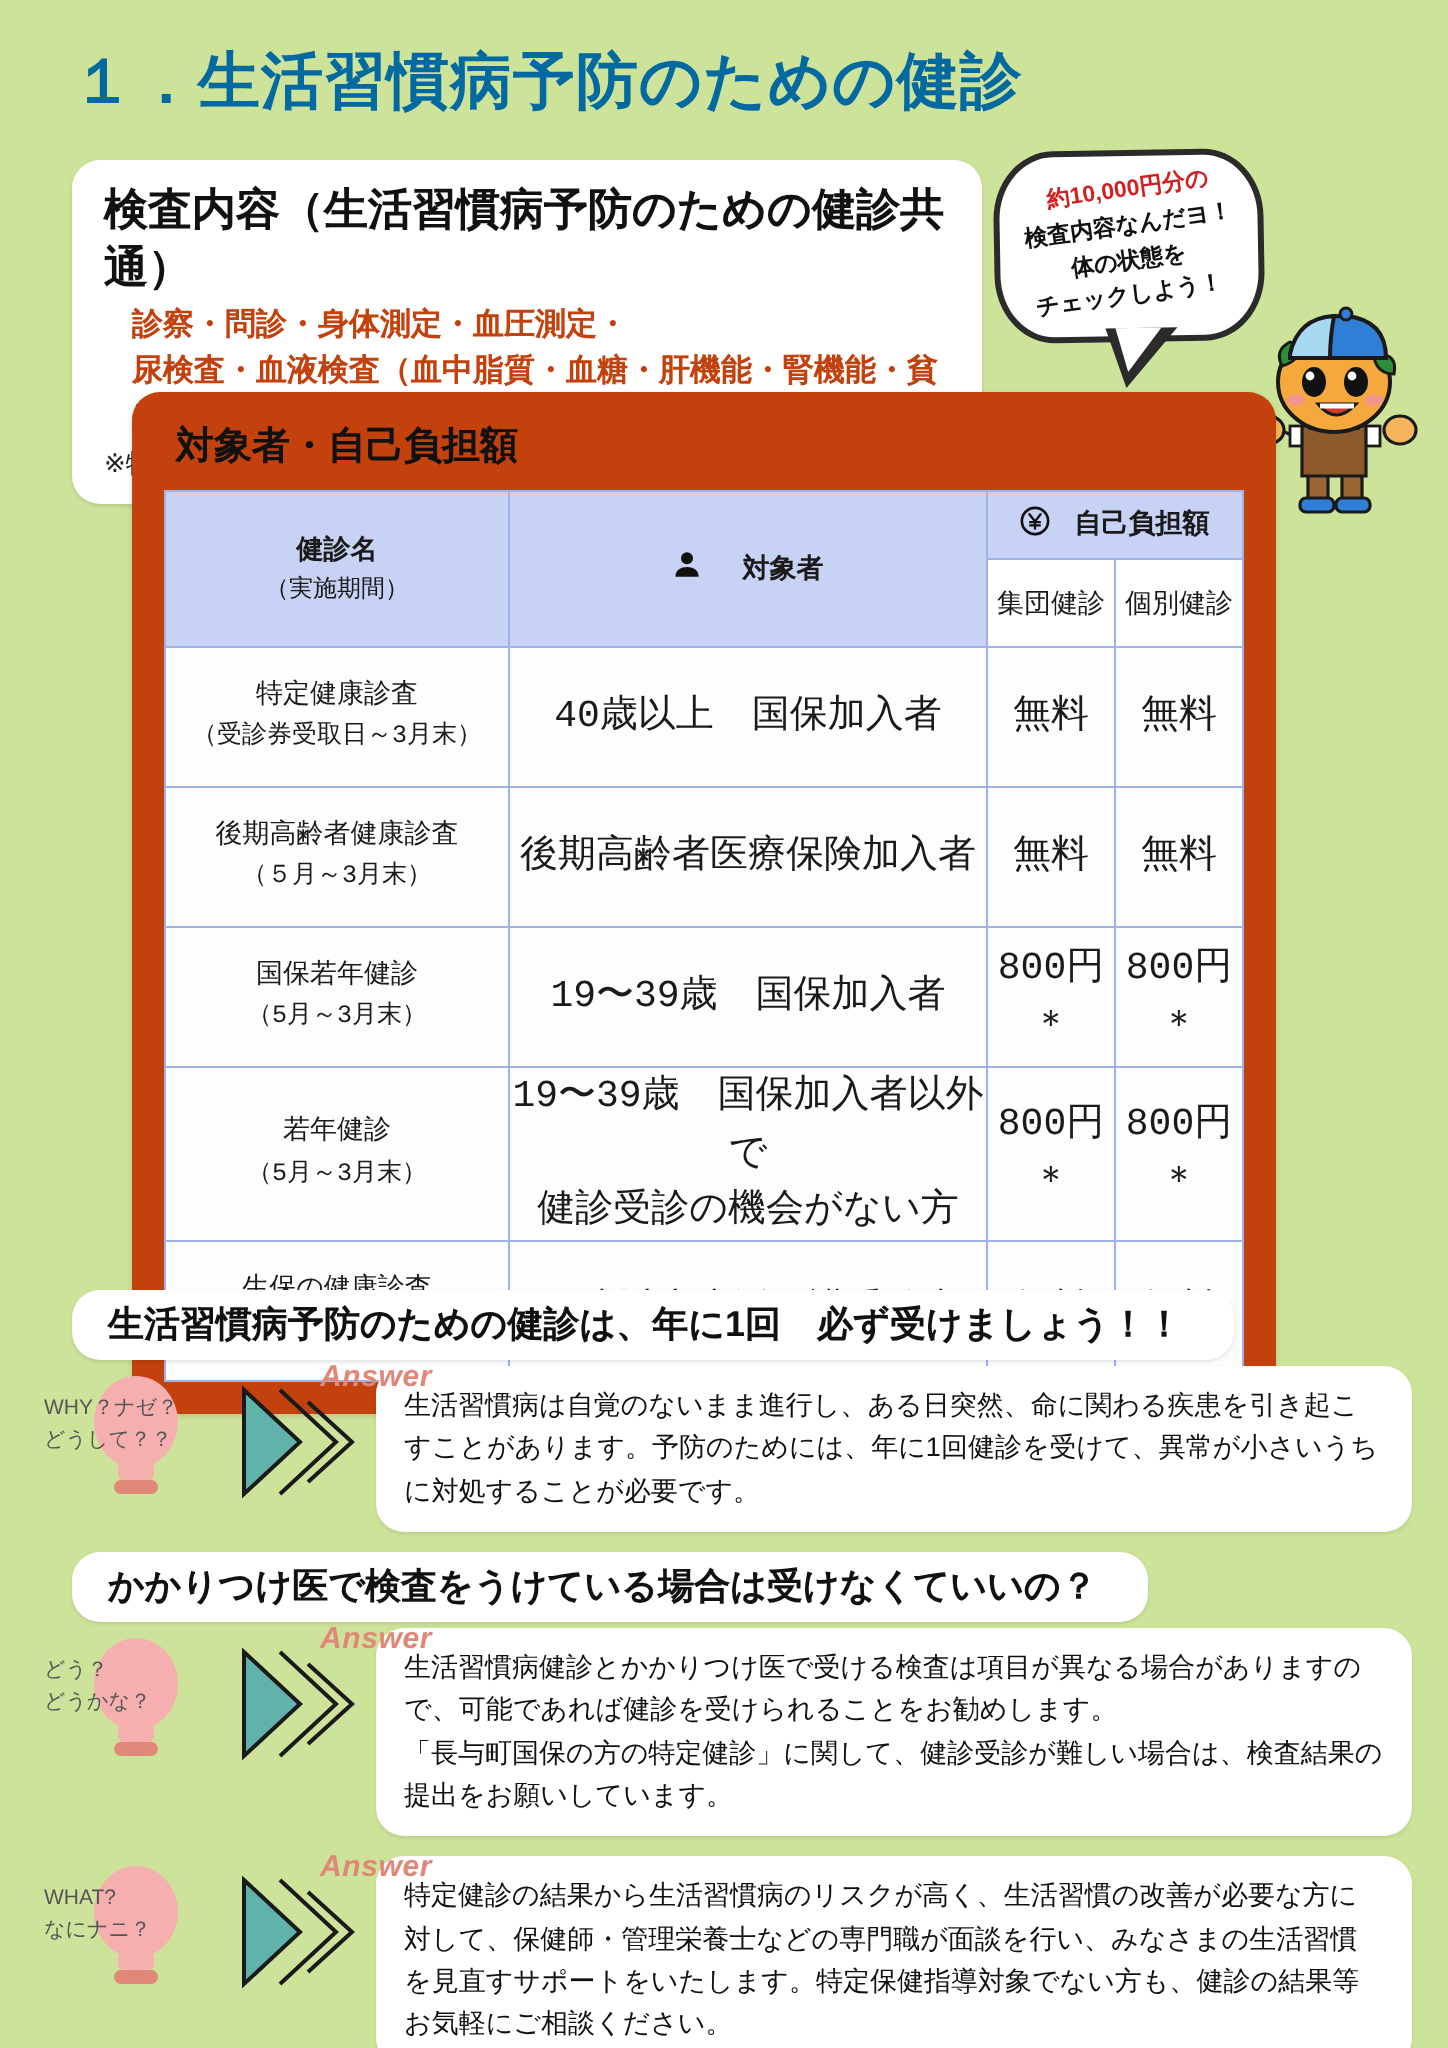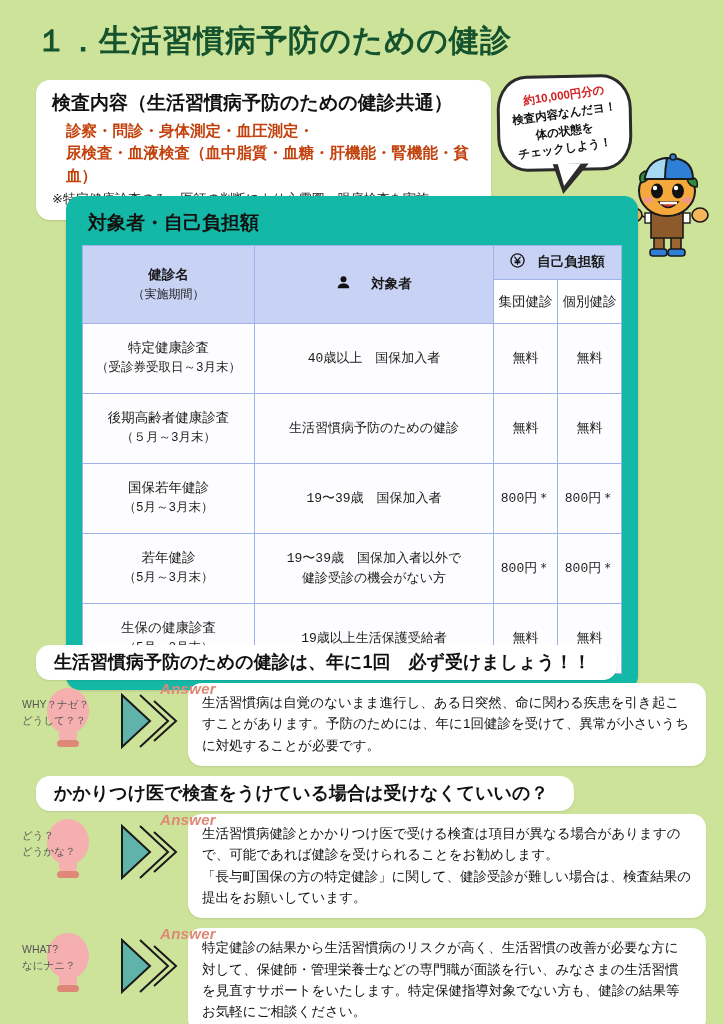--- a/index.html
+++ b/index.html
@@ -10,38 +10,38 @@
   body {
     background: #cee39a;
     position: relative;
     overflow: hidden;
   }
 
   
   .page-title {
     font-size: 31px;
     font-weight: 700;
-    color: #14532d;
+    color: #0369a1;
     letter-spacing: 0.5px;
     padding: 22px 0 0 36px;
     line-height: 1.2;
   }
 
   
   .exam-card {
     position: absolute;
     left: 36px; top: 80px;
     width: 455px;
     background: #fff;
     border-radius: 14px;
     padding: 11px 16px 12px 16px;
     box-shadow: 0 1px 2px rgba(0,0,0,.12);
   }
   .exam-title {
-    font-size: 19px; font-weight: 700; color: #111;
+    font-size: 22px; font-weight: 700; color: #111;
     line-height: 1.3; margin-bottom: 4px;
   }
   .exam-line {
     font-size: 15.5px; color: #c2410c; font-weight: 600;
     line-height: 1.45; padding-left: 14px;
   }
   .exam-note {
     font-size: 13px; color: #222; margin-top: 3px; line-height: 1.35;
   }
 
@@ -79,41 +79,41 @@
   }
 
   
   .mascot { position: absolute; left: 621px; top: 143px; width: 92px; height: 120px; }
 
   
   .table-panel {
     position: absolute;
     left: 66px; top: 196px;
     width: 572px;
-    background: #14b8a6;
+    background: #c2410c;
     border-radius: 14px;
     padding: 12px 16px 16px 16px;
     box-shadow: 0 1px 3px rgba(0,0,0,.13);
   }
   .panel-title { font-size: 19px; font-weight: 700; color: #111; margin: 2px 0 9px 6px; }
 
   table.fee-table { width: 100%; border-collapse: collapse; table-layout: fixed; font-family: Liberation Mono, monospace; }
   table.fee-table th, table.fee-table td {
     border: 1px solid #9fb3e8;
     text-align: center;
     vertical-align: middle;
     color: #1a1a1a;
   }
   thead th { background: #c8d2f5; font-weight: 700; font-size: 13.5px; }
   th.col-name { width: 172px; height: 78px; }
   th.col-target { width: 239px; }
   th.col-fee-group { height: 34px; }
   th.col-sub { height: 44px; background: #fff; font-weight: 400; font-size: 13.5px; width: 82px; }
   th .sub-label { display: block; font-size: 12px; font-weight: 400; margin-top: 2px; }
-  tbody td { height: 70px; font-size: 13px; background: #fdfdff; line-height: 1.5; }
+  tbody td { height: 70px; font-size: 19px; background: #fdfdff; line-height: 1.5; }
   tbody td.name-cell { font-size: 13.5px; }
   tbody td .period { display: block; font-size: 12.5px; }
 
   .icon-person { display: inline-block; vertical-align: middle; margin-right: 12px; }
   .icon-yen { display: inline-block; vertical-align: -2px; margin-right: 4px; }
 
   
   .qa-section { position: absolute; left: 0; top: 645px; width: 724px; }
   .qa-block { position: relative; margin-bottom: 10px; }
   .question-pill {
@@ -250,21 +250,21 @@
     </thead>
     <tbody id="fee-table-body">
         <tr>
           <td class="name-cell"><span>特定健康診査</span><span class="period">（受診券受取日～3月末）</span></td>
           <td>40歳以上　国保加入者</td>
           <td>無料</td>
           <td>無料</td>
         </tr>
         <tr>
           <td class="name-cell"><span>後期高齢者健康診査</span><span class="period">（５月～3月末）</span></td>
-          <td>生活習慣病予防のための健診</td>
+          <td>後期高齢者医療保険加入者</td>
           <td>無料</td>
           <td>無料</td>
         </tr>
         <tr>
           <td class="name-cell"><span>国保若年健診</span><span class="period">（5月～3月末）</span></td>
           <td>19〜39歳　国保加入者</td>
           <td>800円＊</td>
           <td>800円＊</td>
         </tr>
         <tr>

